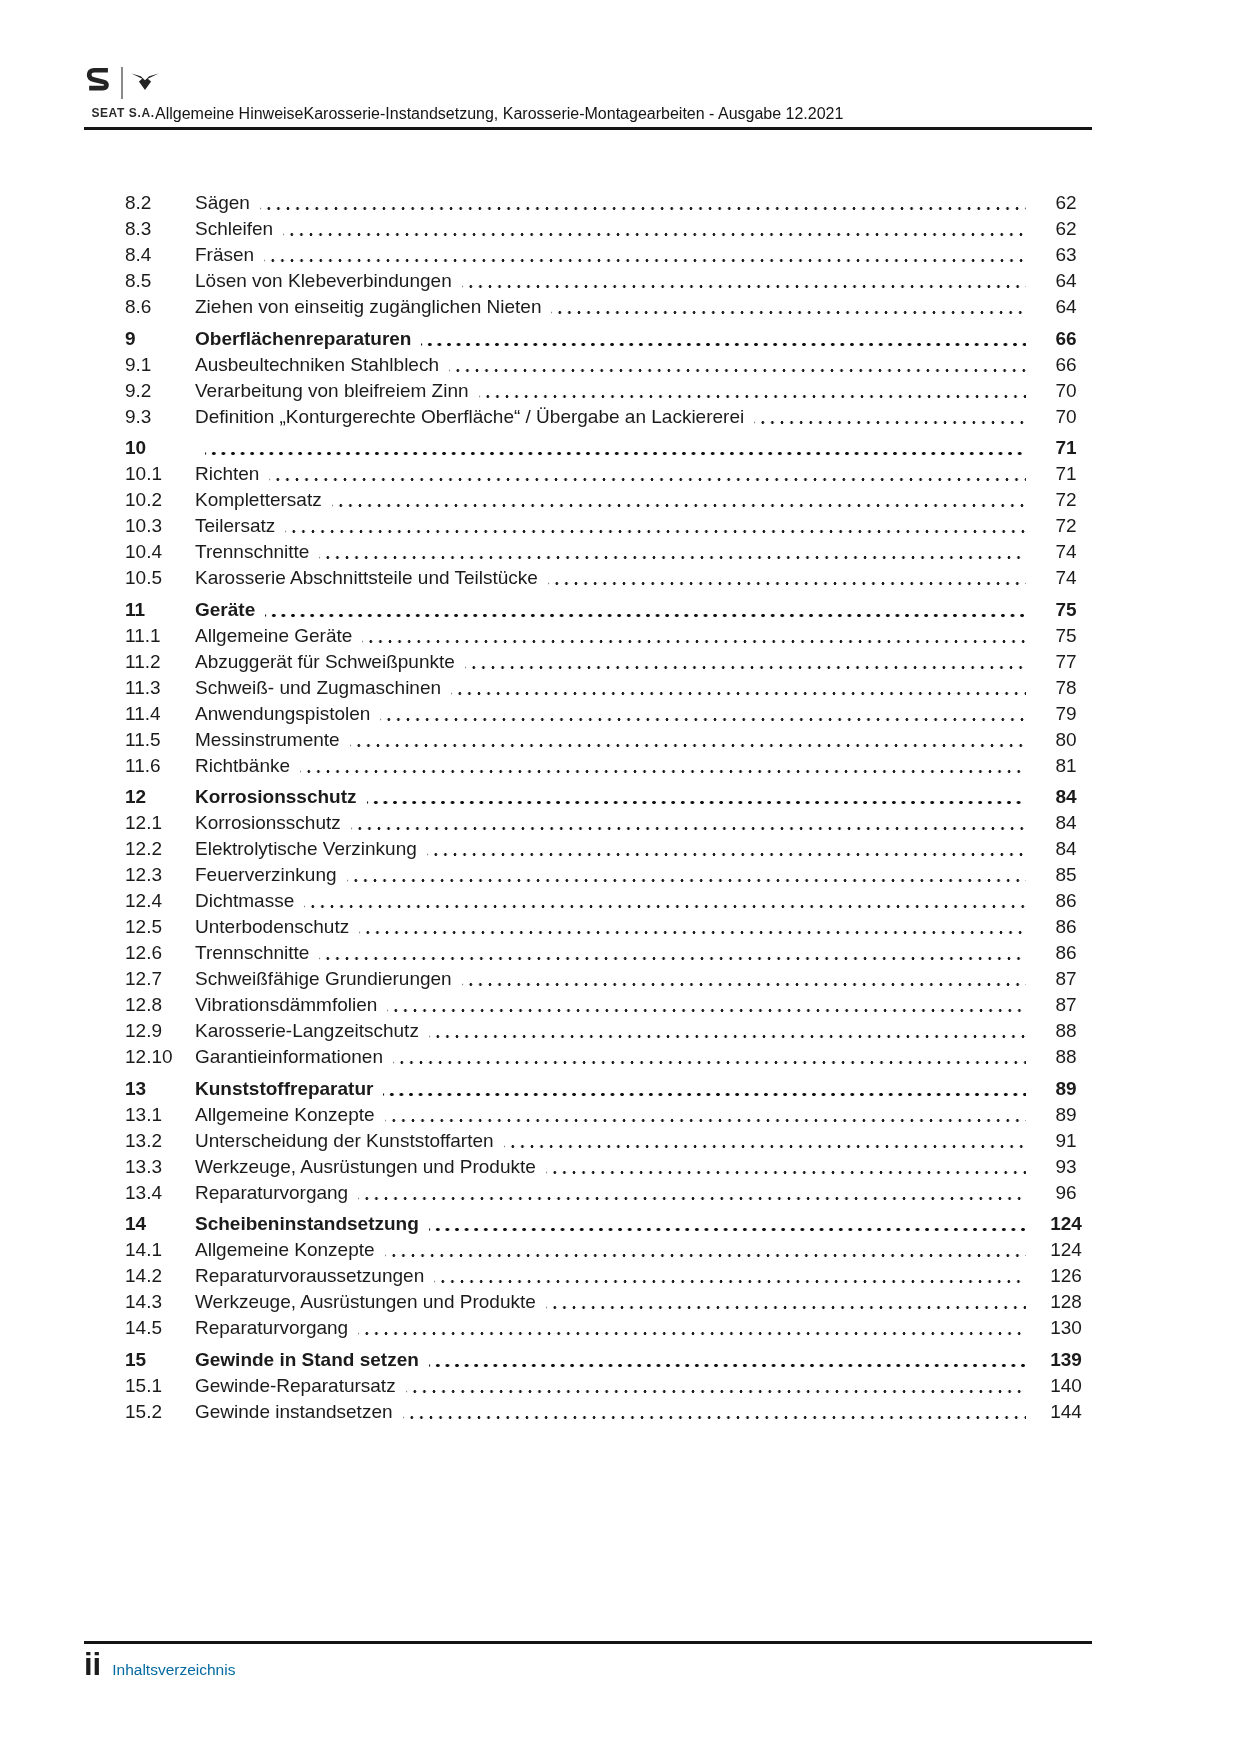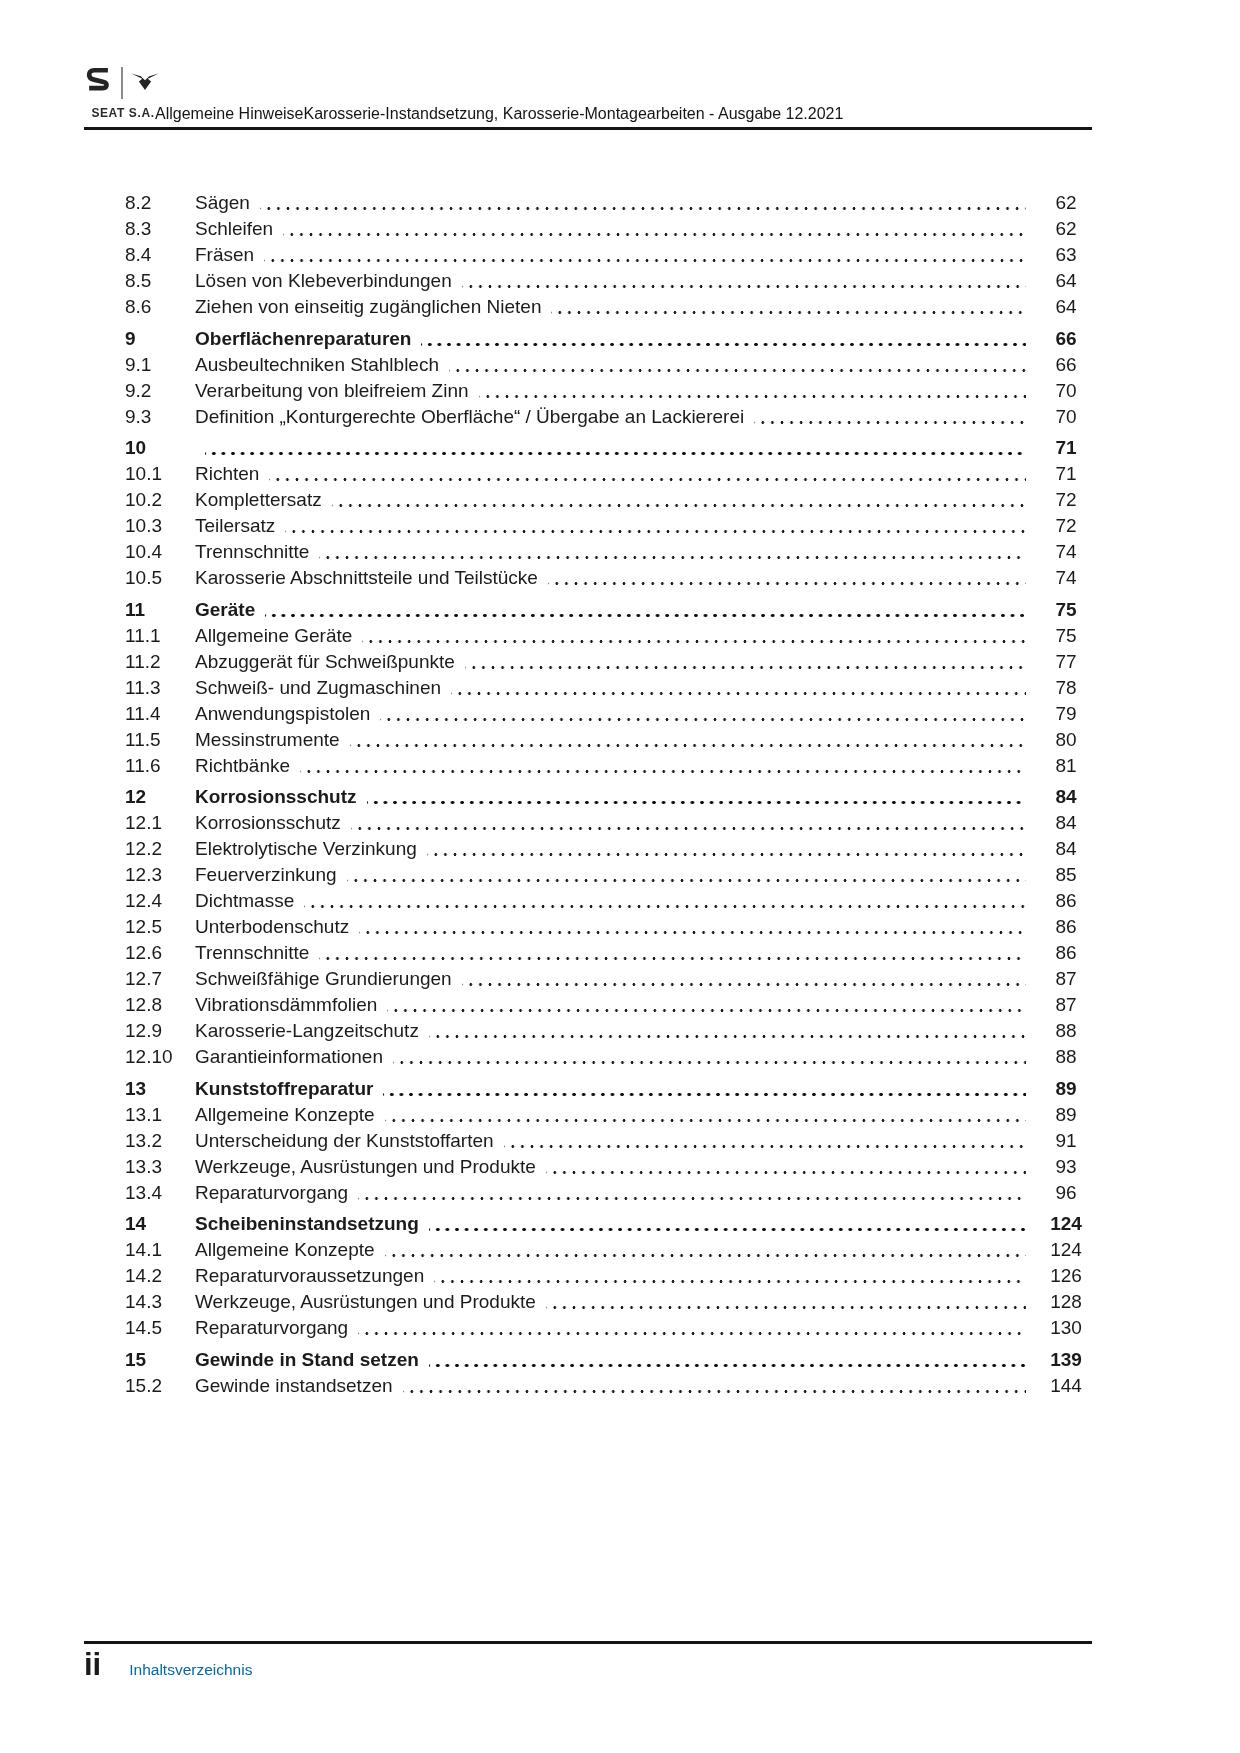--- a/index.html
+++ b/index.html
@@ -55,21 +55,21 @@
     background-image:radial-gradient(circle,#111111 1.65px,transparent 1.9px);
   }
   .toc-page{flex:0 0 52px;text-align:center;}
 
   
   .footer-rule{
     position:absolute;left:84px;top:1641px;width:1008px;height:2.5px;background:#151515;
   }
   .footer-text{
     position:absolute;left:84px;top:1648px;
-    display:flex;align-items:baseline;gap:28px;
+    display:flex;align-items:baseline;gap:11px;
   }
   .footer-roman{font-size:31px;line-height:34px;font-weight:bold;color:#1b1b1b;}
   .footer-label{font-size:15.5px;color:#0369a1;}
 </style>
 </head>
 <body>
 
 <div class="page">
 
   <div class="brand">
@@ -350,20 +350,26 @@
       <span class="toc-dots"></span>
       <span class="toc-page">130</span>
     </div>
       <div class="toc-row bold">
       <span class="toc-num">15</span>
       <span class="toc-title">Gewinde in Stand setzen</span>
       <span class="toc-dots"></span>
       <span class="toc-page">139</span>
     </div>
       <div class="toc-row">
+      <span class="toc-num">15.1</span>
+      <span class="toc-title">Gewinde-Reparatursatz</span>
+      <span class="toc-dots"></span>
+      <span class="toc-page">140</span>
+    </div>
+      <div class="toc-row">
       <span class="toc-num">15.2</span>
       <span class="toc-title">Gewinde instandsetzen</span>
       <span class="toc-dots"></span>
       <span class="toc-page">144</span>
     </div>
     </div>
 
   <div class="footer-rule"></div>
   <div class="footer-text">
     <span class="footer-roman">ii</span>

